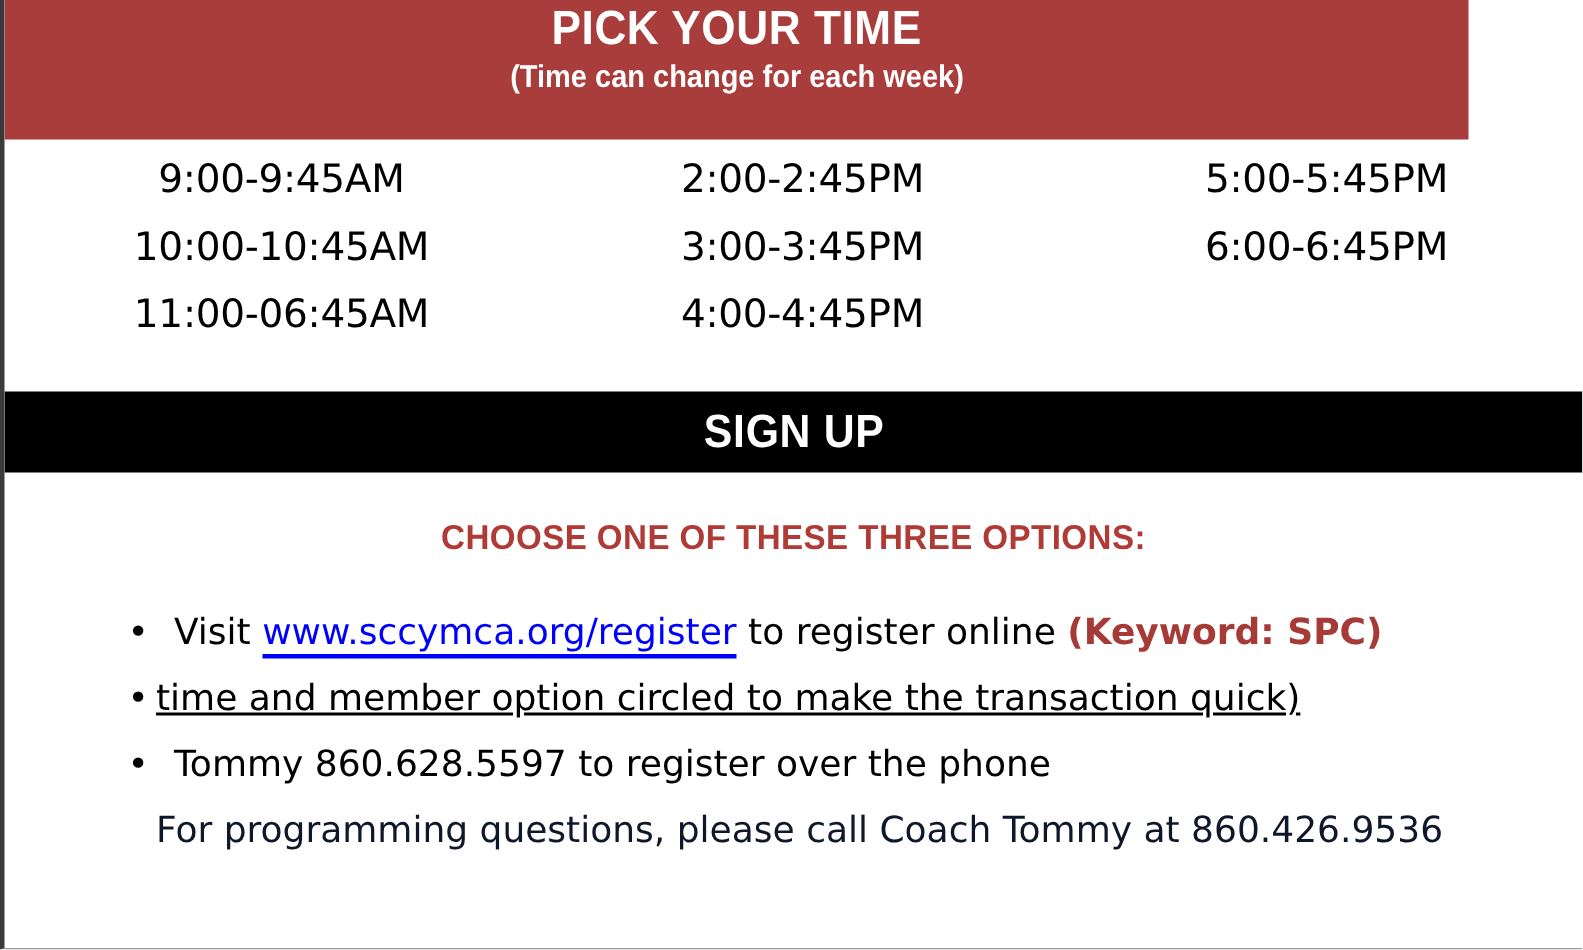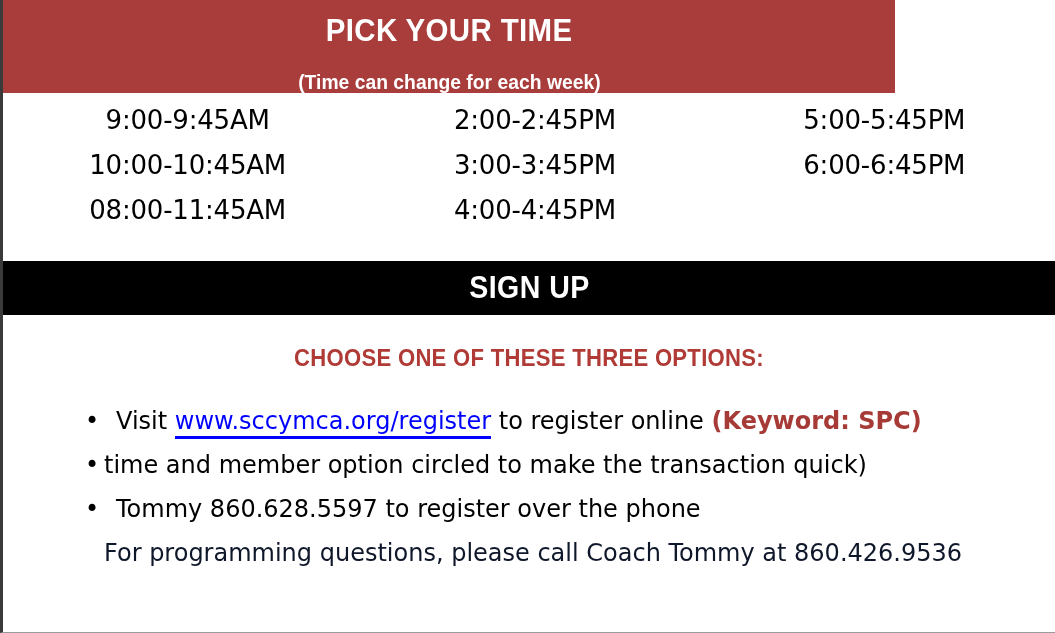--- a/index.html
+++ b/index.html
@@ -23,29 +23,29 @@
     box-sizing: border-box;
     border-left: 3px solid #3a3a3a;
     border-bottom: 1px solid #9a9a9a;
   }
 
   
   .banner-top {
     position: absolute;
     left: 0;
     top: 0;
-    width: 892px;
+    width: 976px;
     height: 93px;
     background: #a93d3b;
     display: flex;
     flex-direction: column;
     align-items: center;
-    justify-content: space-between;
-    box-sizing: border-box;
-    padding-top: 14px;
+    justify-content: flex-start;
+    box-sizing: border-box;
+    padding-top: 2px;
   }
 
   .banner-title {
     color: #ffffff;
     font-family: "Liberation Sans", sans-serif;
     font-weight: bold;
     font-size: 32px;
     line-height: 1.02;
     letter-spacing: 0.4px;
     transform: scaleX(0.92);
@@ -171,20 +171,21 @@
     top: 0;
     width: 10px;
     line-height: 44px;
     font-size: 24px;
     color: #000000;
   }
 
   .option-line-2 {
     display: block;
     margin-left: -12px;
+    text-decoration: underline;
   }
 
   .option-note {
     color: #0f172a;
     font-family: "DejaVu Sans", sans-serif;
     font-size: 24px;
     line-height: 44px;
     padding-left: 101px;
   }
 
@@ -208,21 +209,21 @@
   <div class="banner-top">
     <div class="banner-title">PICK YOUR TIME</div>
     <div class="banner-subtitle">(Time can change for each week)</div>
   </div>
 
   <div class="time-grid">
 
     <div class="time-col col-1">
       <div class="time-slot">9:00-9:45AM</div>
       <div class="time-slot">10:00-10:45AM</div>
-      <div class="time-slot">08:00-11:45AM</div>
+      <div class="time-slot">11:00-06:45AM</div>
     </div>
 
     <div class="time-col col-2">
       <div class="time-slot">2:00-2:45PM</div>
       <div class="time-slot">3:00-3:45PM</div>
       <div class="time-slot">4:00-4:45PM</div>
     </div>
 
     <div class="time-col col-3">
       <div class="time-slot">5:00-5:45PM</div>

